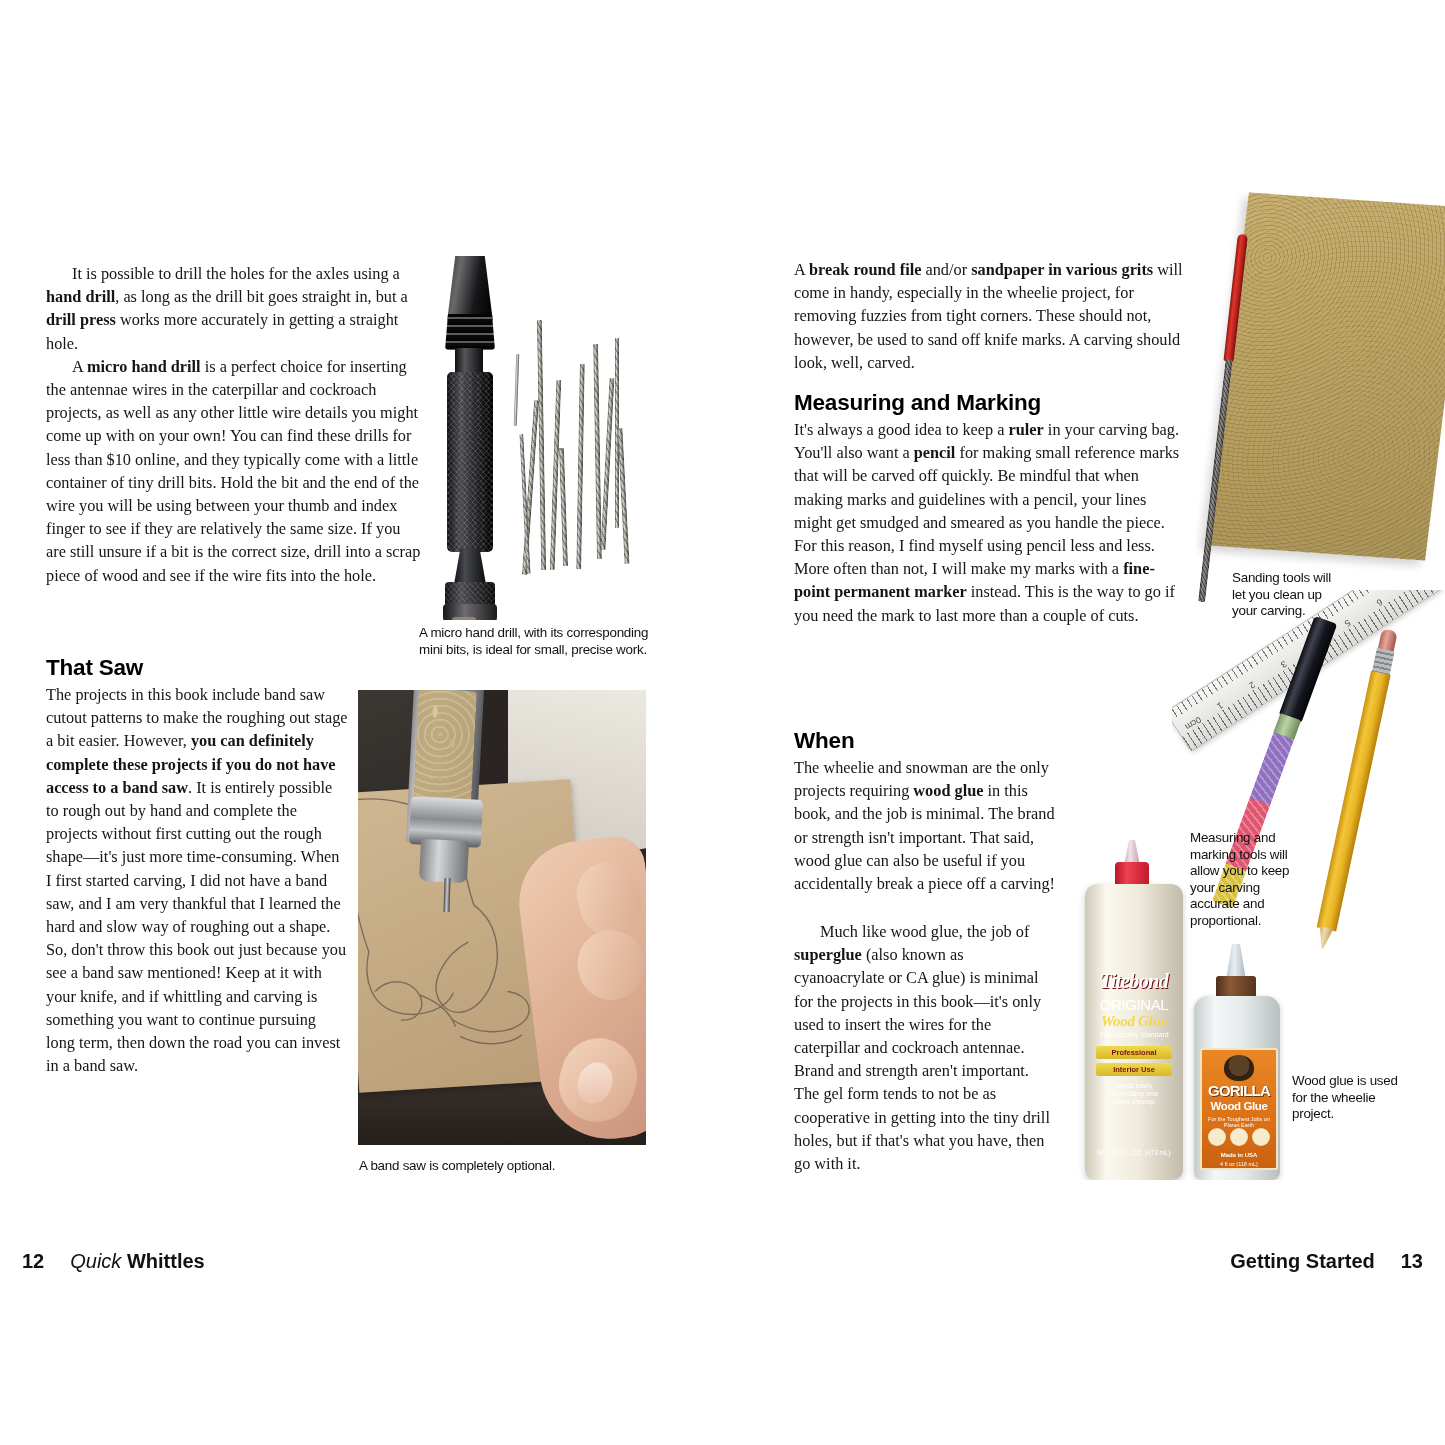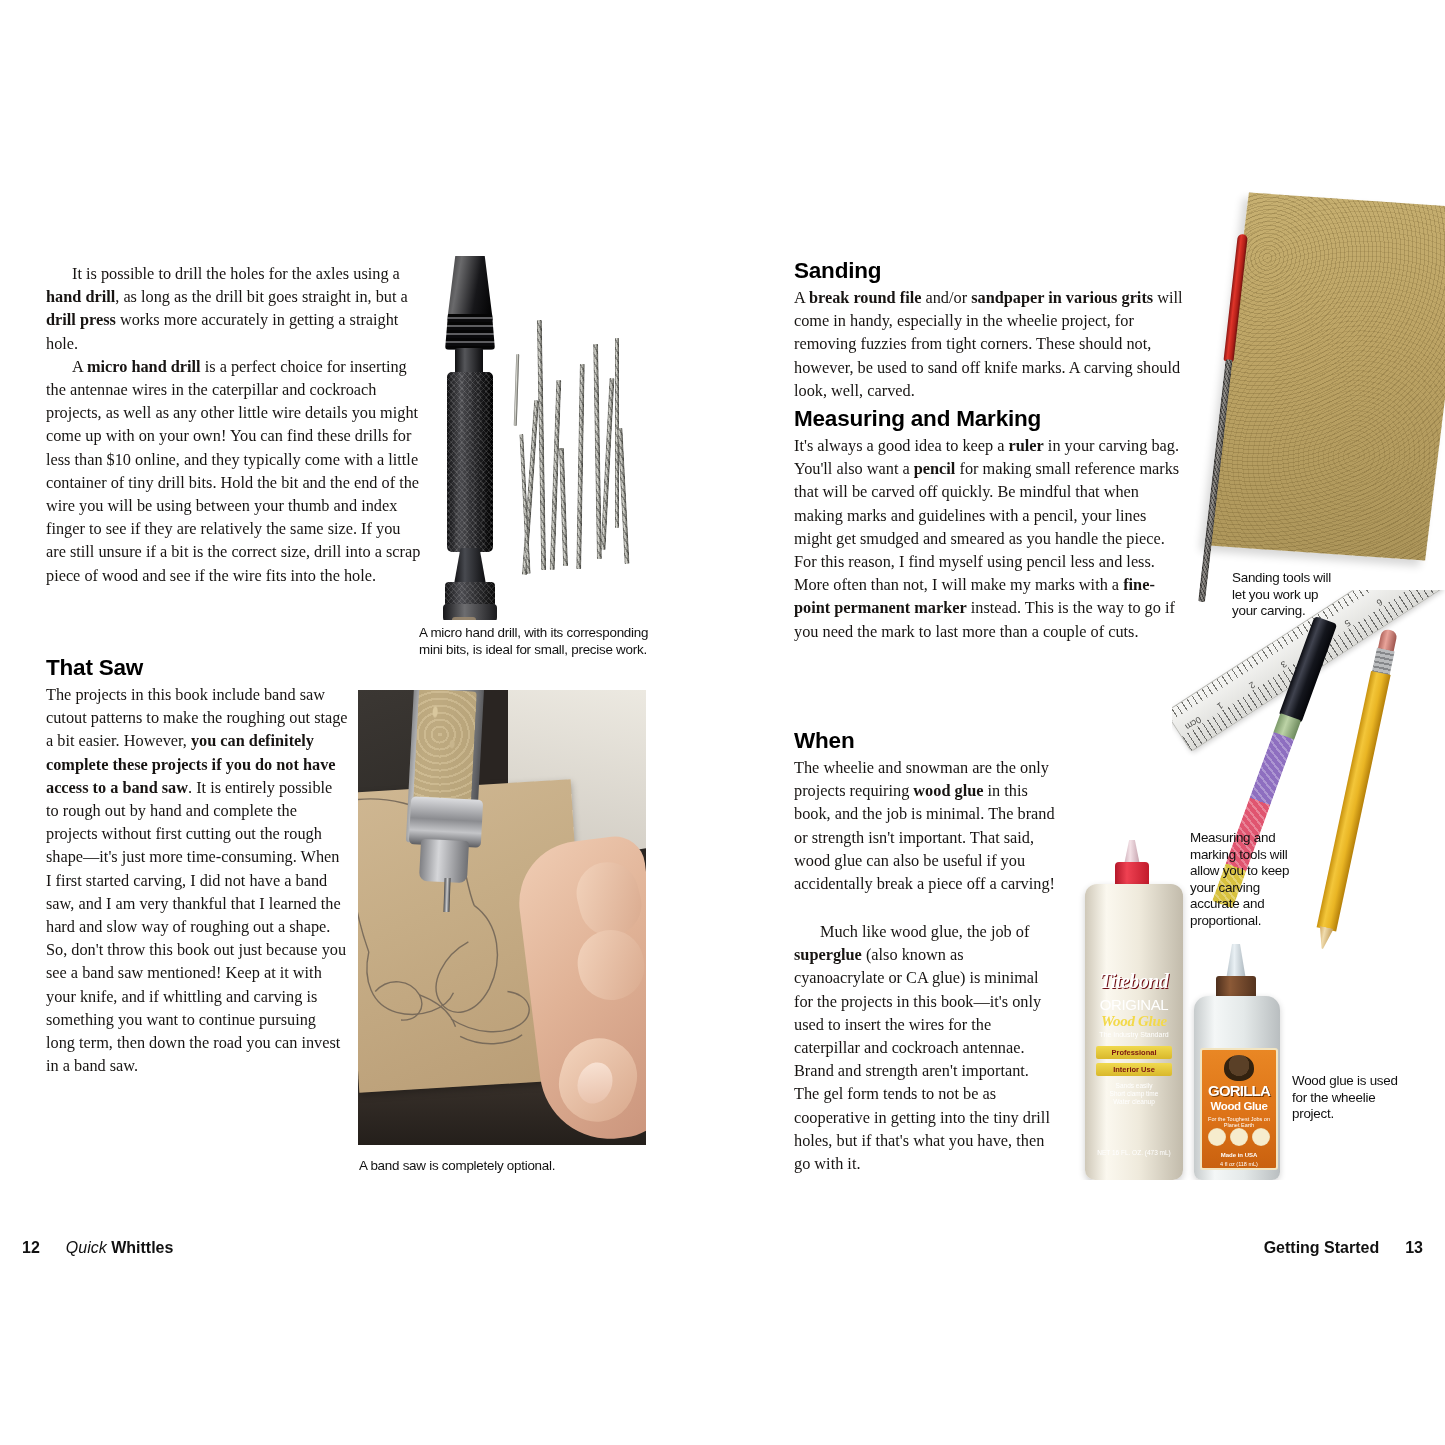--- a/index.html
+++ b/index.html
@@ -15,32 +15,32 @@
        font-size:16.3px;line-height:23.2px;text-align:left;color:#171412;}
   .col p{margin:0;}
   .col p.ind{text-indent:26px;}
   .col b{font-weight:700;}
 
   .head{
     font-family:"Liberation Sans",sans-serif;font-weight:700;
     font-size:22.5px;line-height:26px;letter-spacing:-0.2px;
     color:#000;margin:0 0 2px 0;
   }
-  .head.sp{margin-top:4px;}
+  .head.sp{margin-top:16px;}
 
   
   .cap{
     position:absolute;font-family:"Liberation Sans",sans-serif;
     font-size:13.4px;line-height:16.6px;color:#111;font-weight:400;
     letter-spacing:-0.25px;
   }
 
   
-  .footer{position:absolute;bottom:188px;
-    font-family:"Liberation Sans",sans-serif;font-size:16px;color:#111;}
+  .footer{position:absolute;bottom:172px;
+    font-family:"Liberation Sans",sans-serif;font-size:20px;color:#111;}
   .footer .num{font-weight:700;}
   .footer .bk-i{font-style:italic;}
   .footer .bk-b{font-weight:700;}
   #footer-left{left:22px;}
   #footer-right{right:22px;}
   .footer .sp{display:inline-block;width:26px;}
 
   
   .ph{position:absolute;overflow:hidden;}
 
@@ -315,21 +315,20 @@
     <div class="bs-nail" style="right:34px;top:372px;width:34px;height:42px;transform:rotate(20deg);"></div>
   </div>
 
   <div class="cap" id="cap-bandsaw" style="left:359px;top:1158px;width:280px;">A band saw is completely optional.</div>
 
   <div class="footer" id="footer-left">
     <span class="num">12</span><span class="sp"></span><span class="bk-i">Quick</span>&nbsp;<span class="bk-b">Whittles</span>
   </div>
 
   <div class="col" id="right-col-top" style="left:794px;top:258px;width:392px;">
-    <h2 class="head">Sanding</h2>
     <p><span>A </span><b>break round file</b><span> and/or </span><b>sandpaper in various grits</b><span> will come in handy, especially in the wheelie project, for removing fuzzies from tight corners. These should not, however, be used to sand off knife marks. A carving should look, well, carved.</span></p>
 
     <h2 class="head sp">Measuring and Marking</h2>
     <p><span>It's always a good idea to keep a </span><b>ruler</b><span> in your carving bag. You'll also want a </span><b>pencil</b><span> for making small reference marks that will be carved off quickly. Be mindful that when making marks and guidelines with a pencil, your lines might get smudged and smeared as you handle the piece. For this reason, I find myself using pencil less and less. More often than not, I will make my marks with a </span><b>fine-point permanent marker</b><span> instead. This is the way to go if you need the mark to last more than a couple of cuts.</span></p>
   </div>
 
   <div class="col" id="right-col-glue-head" style="left:794px;top:728px;width:270px;">
     <h2 class="head">When</h2>
     <p><span>The wheelie and snowman are the only projects requiring </span><b>wood glue</b><span> in this book, and the job is minimal. The brand or strength isn't important. That said, wood glue can also be useful if you accidentally break a piece off a carving!</span></p>
   </div>
@@ -339,21 +338,21 @@
   </div>
 
   <div class="ph" id="img-sand">
     <div class="sp-sheet"></div>
     <div class="sp-file">
       <div class="handle"></div>
       <div class="rasp"></div>
     </div>
   </div>
 
-  <div class="cap" id="cap-sanding" style="left:1232px;top:570px;width:104px;">Sanding tools will let you work up your carving.</div>
+  <div class="cap" id="cap-sanding" style="left:1232px;top:570px;width:104px;">Sanding tools will let you clean up your carving.</div>
 
   <div class="ph" id="img-mark">
     <div class="ruler">
       <div class="ticks"></div>
       <div class="ticks2"></div>
       <div class="lbl" style="left:8px;">0cm</div>
       <div class="lbl" style="left:46px;">1</div>
       <div class="lbl" style="left:84px;">2</div>
       <div class="lbl" style="left:122px;">3</div>
       <div class="lbl" style="left:160px;">4</div>

